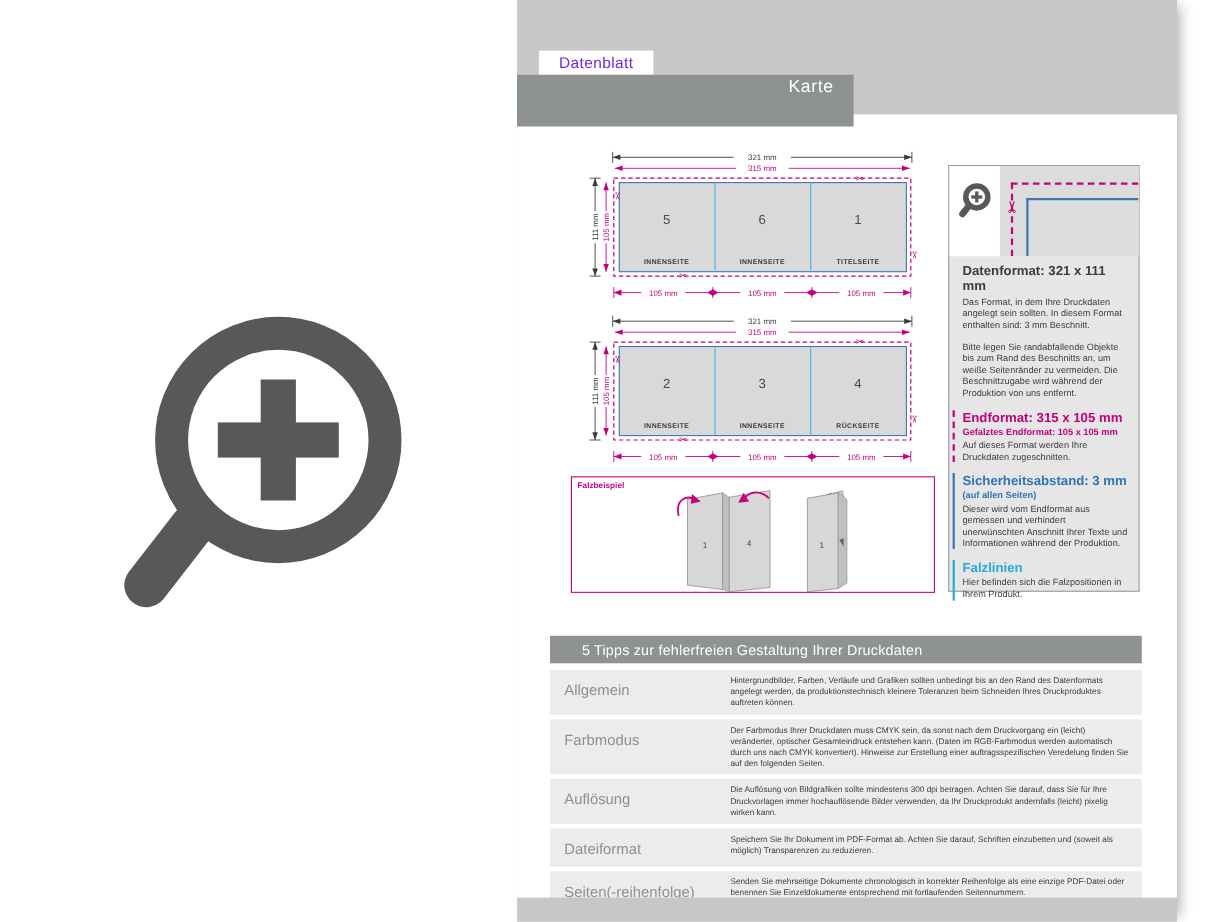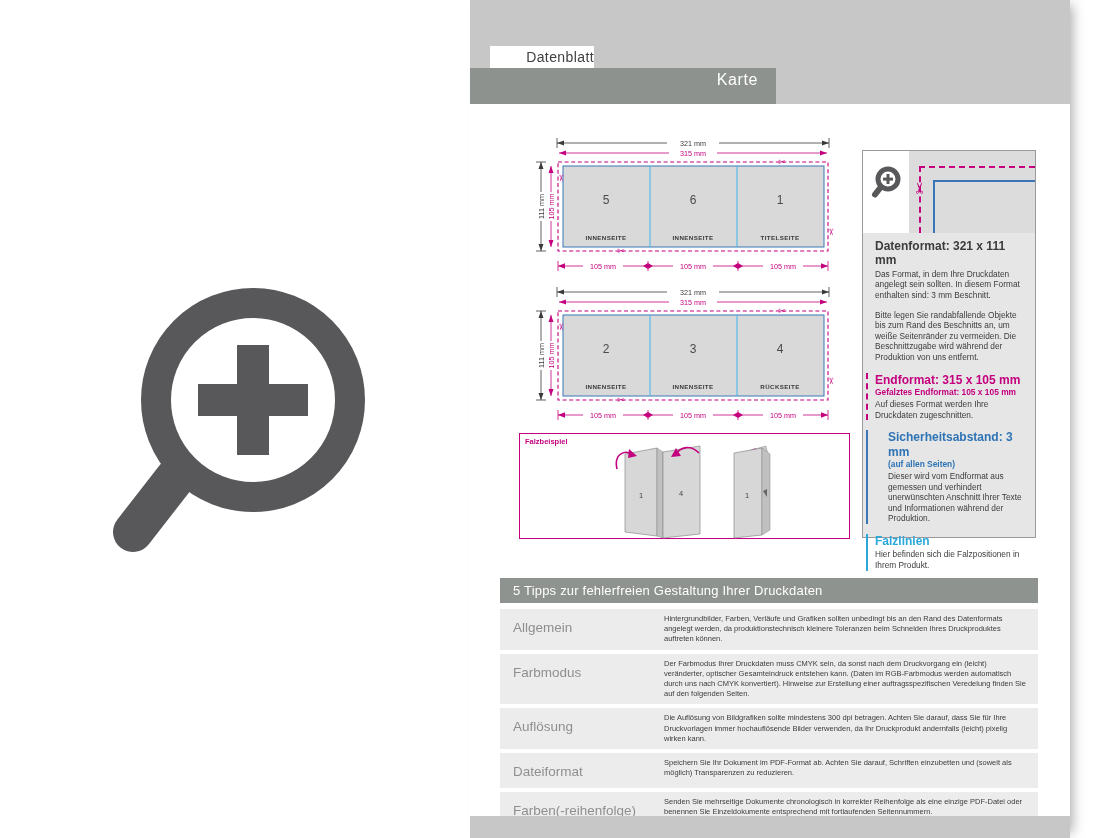--- a/index.html
+++ b/index.html
@@ -7,22 +7,22 @@
   #app{position:absolute;inset:0;}
 
   
   .big-mag{position:absolute;left:95px;top:280px;}
 
   
   #sheet{position:absolute;left:470px;top:0;width:600px;height:838px;background:#fff;
          box-shadow:7px 0 12px -5px rgba(0,0,0,.35);}
   .band-top{position:absolute;left:0;top:0;width:100%;height:104px;background:#c7c7c7;}
   .datenblatt{position:absolute;left:20px;top:46px;width:104px;height:22px;background:#fff;
-              color:#404040;font-size:14px;line-height:22px;text-align:right;letter-spacing:.4px;}
-  .banner{position:absolute;left:0;top:68px;width:306px;height:36px;background:#8e928e;
+              color:#6d28d9;font-size:14px;line-height:22px;text-align:center;letter-spacing:.4px;}
+  .banner{position:absolute;left:0;top:68px;width:306px;height:47px;background:#8e928e;
           color:#fff;text-align:right;padding:2px 18px 0 0;box-sizing:border-box;}
   .banner .title{font-size:16px;line-height:19px;letter-spacing:.6px;}
   .banner .subtitle{font-size:7.6px;line-height:11px;margin-top:25px;}
 
   
   svg{display:block;}
   svg text{font-family:"Liberation Sans",sans-serif;text-anchor:middle;}
   .diagram{position:absolute;left:60px;}
   .diagram.d0{top:132px;}
   .diagram.d1{top:281px;}
@@ -69,27 +69,27 @@
   .sb-text h3{margin:0;font-size:12px;color:#3c3c3c;font-weight:bold;line-height:1.2;}
   .sb-text h3.mag{color:#c4007e;}
   .sb-text h3.blu{color:#2e74b5;}
   .sb-text h3.cyn{color:#29a8dc;}
   .sb-text .sub{font-size:8.4px;font-weight:bold;line-height:1.3;}
   .sb-text .sub.mag{color:#c4007e;}
   .sb-text .sub.blu{color:#2e74b5;}
   .sb-text p{margin:1px 0 0 0;font-size:8.3px;color:#3c3c3c;line-height:1.28;}
   .sec{margin-bottom:10px;}
   .sec.b-mag{border-left:2px dashed #c4007e;margin-left:-9px;padding-left:7px;}
-  .sec.b-blu{border-left:2px solid #3a76b5;margin-left:-9px;padding-left:20px;}
+  .sec.b-blu{border-left:2px solid #3a76b5;margin-left:-9px;padding-left:7px;}
   .sec.b-cyn{border-left:2px solid #29a8dc;margin-left:-9px;padding-left:7px;}
 
   
   .tips{position:absolute;left:30px;top:578px;width:538px;}
   .tips-header{height:25px;background:#8f938f;color:#fff;font-size:13px;line-height:25px;
-               padding-left:13px;letter-spacing:.2px;margin-bottom:6px;}
+               padding-left:29px;letter-spacing:.2px;margin-bottom:6px;}
   .tip-row{display:flex;background:#ececec;margin-bottom:4px;align-items:flex-start;}
   .tip-label{flex:0 0 162px;font-size:13.5px;color:#8f8f8f;padding:11px 0 9px 13px;box-sizing:border-box;}
   .tip-text{flex:1;font-size:7.5px;color:#3c3c3c;line-height:1.36;padding:5px 12px 5px 2px;
             display:flex;align-items:center;}
   .band-bottom{position:absolute;left:0;bottom:0;width:100%;height:22px;background:#c7c7c7;}
 </style>
 </head>
 <body>
 
 <div id="app">
@@ -321,20 +321,20 @@
       </div>
       <div class="tip-row">
         <div class="tip-label">Auflösung</div>
         <div class="tip-text">Die Auflösung von Bildgrafiken sollte mindestens 300 dpi betragen. Achten Sie darauf, dass Sie für Ihre Druckvorlagen immer hochauflösende Bilder verwenden, da Ihr Druckprodukt andernfalls (leicht) pixelig wirken kann.</div>
       </div>
       <div class="tip-row">
         <div class="tip-label">Dateiformat</div>
         <div class="tip-text">Speichern Sie Ihr Dokument im PDF-Format ab. Achten Sie darauf, Schriften einzubetten und (soweit als möglich) Transparenzen zu reduzieren.</div>
       </div>
       <div class="tip-row">
-        <div class="tip-label">Farben(-reihenfolge)</div>
+        <div class="tip-label">Seiten(-reihenfolge)</div>
         <div class="tip-text">Senden Sie mehrseitige Dokumente chronologisch in korrekter Reihenfolge als eine einzige PDF-Datei oder benennen Sie Einzeldokumente entsprechend mit fortlaufenden Seitennummern.</div>
       </div>
     </div>
 
     <div class="band-bottom"></div>
   </div>
 </div>
 
 </body></html>

